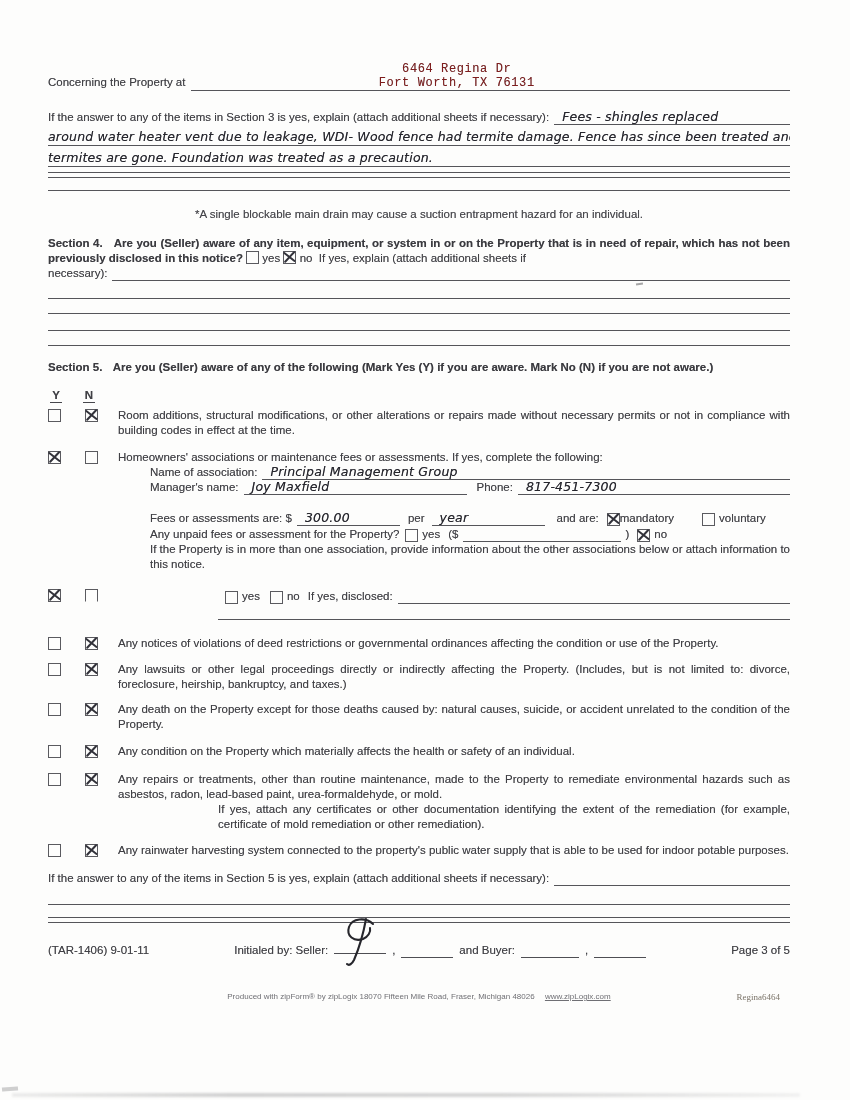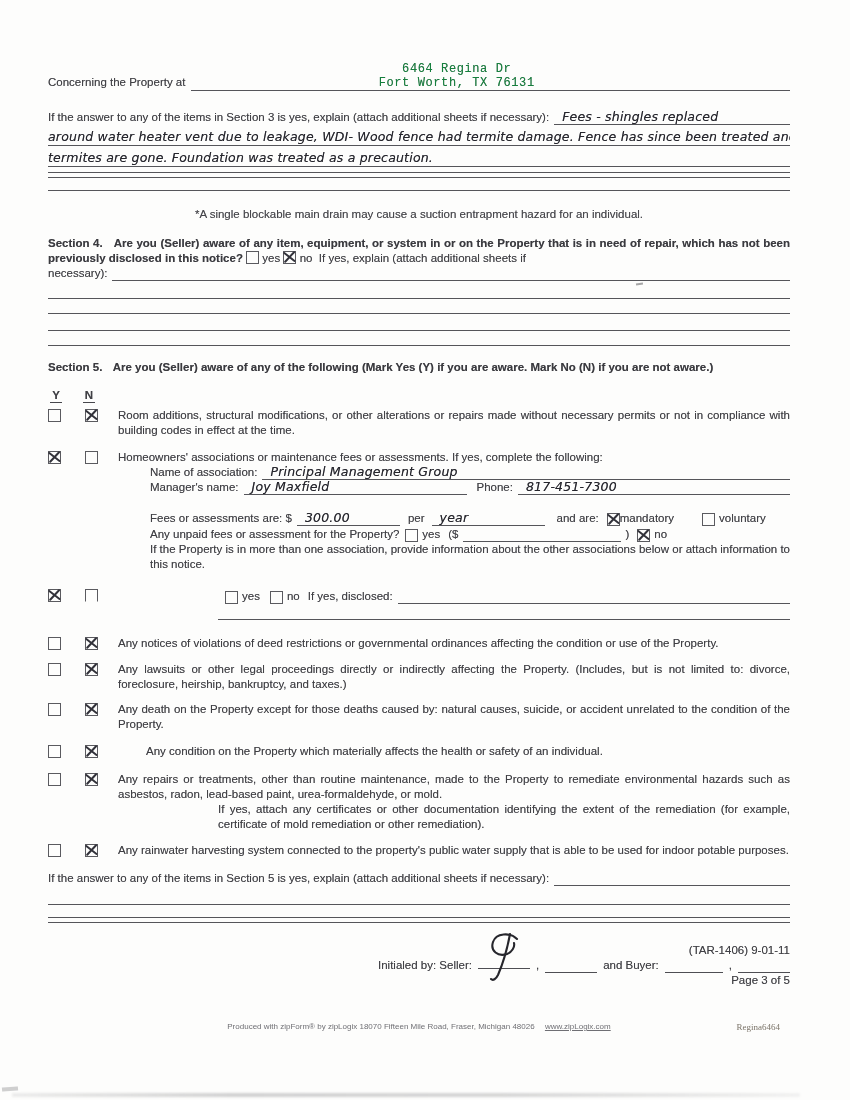--- a/index.html
+++ b/index.html
@@ -21,21 +21,21 @@
     font-size:12.5px;color:#26262d;white-space:nowrap;
     letter-spacing:.2px;text-shadow:0 0 .4px rgba(30,30,40,.6);
   }
 
   
   .hdr{display:flex;align-items:flex-end;padding-top:62px;}
   .hdr .lbl{white-space:nowrap;padding-bottom:1px;}
   .addr-fill{flex:1;margin-left:6px;border-bottom:1.1px solid #55555a;
     display:flex;flex-direction:column;align-items:center;}
   .mono{font-family:"Liberation Mono","DejaVu Sans Mono",monospace;
-    font-size:12px;line-height:14px;letter-spacing:.6px;color:#15803d;transform:translateX(-34px);}
+    font-size:12px;line-height:14px;letter-spacing:.6px;color:#7f1d1d;transform:translateX(-34px);}
 
   
   .flexrow{display:flex;align-items:flex-end;}
   .fill{flex:1;border-bottom:1.1px solid #55555a;margin-left:5px;padding-left:8px;height:14px;}
   .fill .hw{position:relative;top:-1px;}
   .hwrow{border-bottom:1.1px solid #55555a;padding-top:4px;line-height:16px;white-space:nowrap;overflow:hidden;}
 
   .note-center{text-align:center;margin-top:16px;color:#47474c;}
 
   
@@ -58,21 +58,21 @@
   .rowtext{flex:1;}
   .sub1{margin-left:32px;}
   .sub2{margin-left:100px;}
   .gap4{display:inline-block;width:4px;}
   .w95{flex:0 0 95px;}
   .w105{flex:0 0 105px;}
   .w150{flex:0 0 150px;}
   .w215{flex:0 0 215px;}
 
   
-  .footer{display:flex;justify-content:space-between;align-items:flex-end;margin-top:20px;flex-direction:column;}
+  .footer{display:flex;justify-content:space-between;align-items:flex-end;margin-top:20px;}
   .initialed{display:flex;align-items:flex-end;gap:6px;}
   .ul{display:inline-block;border-bottom:1.1px solid #4e4e53;height:10px;}
   .sigwrap{position:relative;display:inline-block;}
   .sig{position:absolute;left:4px;bottom:-10px;overflow:visible;}
 
   
   .fineprint{position:relative;text-align:center;margin-top:34px;font-size:8px;
     line-height:10px;color:#6f6f74;text-shadow:none;}
   .fp-link{text-decoration:underline;margin-left:8px;}
   .fp-right{position:absolute;right:10px;top:0;font-family:"Liberation Serif",serif;
@@ -252,21 +252,21 @@
     </div>
 
     <div class="s5row" style="margin-bottom:12px;">
       <div class="cbcol">
         <span class="cb"></span>
         <span class="cb checked"></span>
       </div>
       <div class="rowtext just">Any death on the Property except for those deaths caused by: natural causes, suicide, or accident unrelated to the condition of the Property.</div>
     </div>
 
-    <div class="s5row" style="margin-bottom:12px;gap:28px;">
+    <div class="s5row" style="margin-bottom:12px;">
       <div class="cbcol">
         <span class="cb"></span>
         <span class="cb checked"></span>
       </div>
       <div class="rowtext just">Any condition on the Property which materially affects the health or safety of an individual.</div>
     </div>
 
     <div class="s5row" style="margin-bottom:11px;">
       <div class="cbcol">
         <span class="cb"></span>

